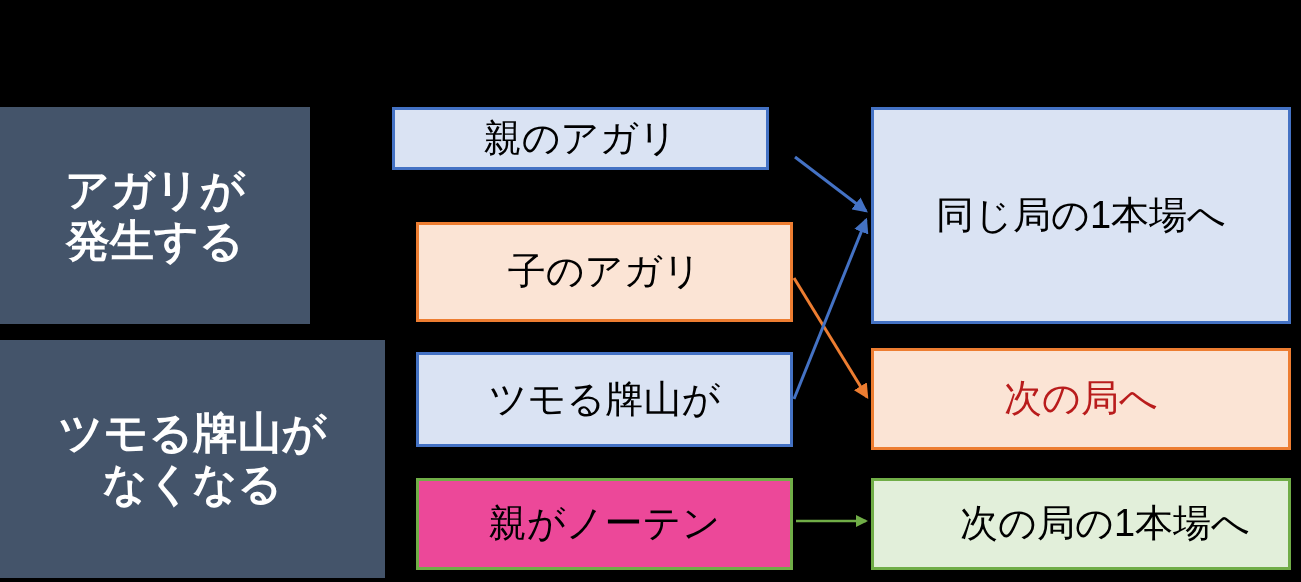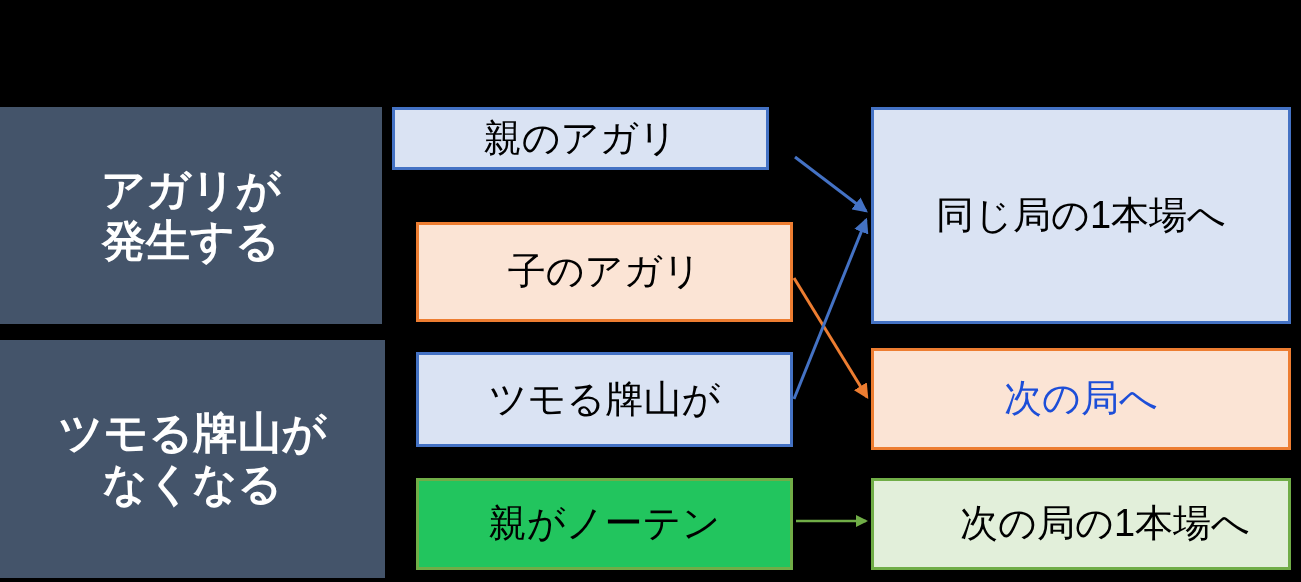--- a/index.html
+++ b/index.html
@@ -38,35 +38,35 @@
     color: #000000;
     font-size: 38px;
   }
   .cond-orange {
     background: #FBE4D5;
     border: 3px solid #ED7D31;
     color: #000000;
     font-size: 38px;
   }
   .cond-green {
-    background: #22c55e;
+    background: #ec4899;
     border: 3px solid #70AD47;
     color: #000000;
     font-size: 38px;
   }
   .result-blue {
     background: #DAE3F3;
     border: 3px solid #4472C4;
     color: #000000;
     font-size: 38px;
   }
   .result-orange {
     background: #FBE4D5;
     border: 3px solid #ED7D31;
-    color: #1d4ed8;
+    color: #b91c1c;
     font-size: 38px;
   }
   .result-green {
     background: #E2EFDA;
     border: 3px solid #70AD47;
     color: #000000;
     font-size: 38px;
     padding-left: 48px;
   }
   #arrows {
@@ -76,21 +76,21 @@
     width: 1301px;
     height: 582px;
     pointer-events: none;
   }
 </style>
 </head>
 <body>
 
 <div id="canvas">
 
-  <div class="box cause-box" style="left:0px; top:107px; width:382px; height:217px;">アガリが
+  <div class="box cause-box" style="left:0px; top:107px; width:310px; height:217px;">アガリが
 発生する</div>
 
   <div class="box cause-box" style="left:0px; top:340px; width:385px; height:238px;">ツモる牌山が
 なくなる</div>
 
   <div class="box cond-blue" style="left:392px; top:107px; width:377px; height:63px;">親のアガリ</div>
 
   <div class="box cond-orange" style="left:416px; top:222px; width:377px; height:100px;">子のアガリ</div>
 
   <div class="box cond-blue" style="left:416px; top:352px; width:377px; height:95px;">ツモる牌山が</div>

